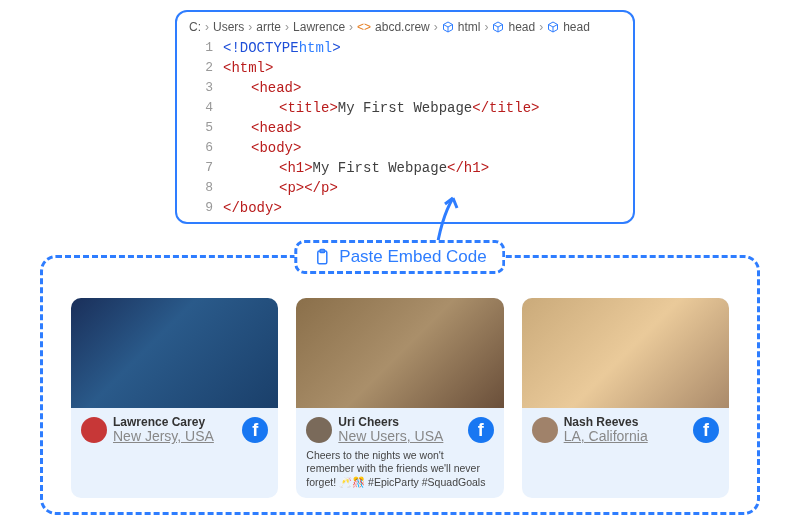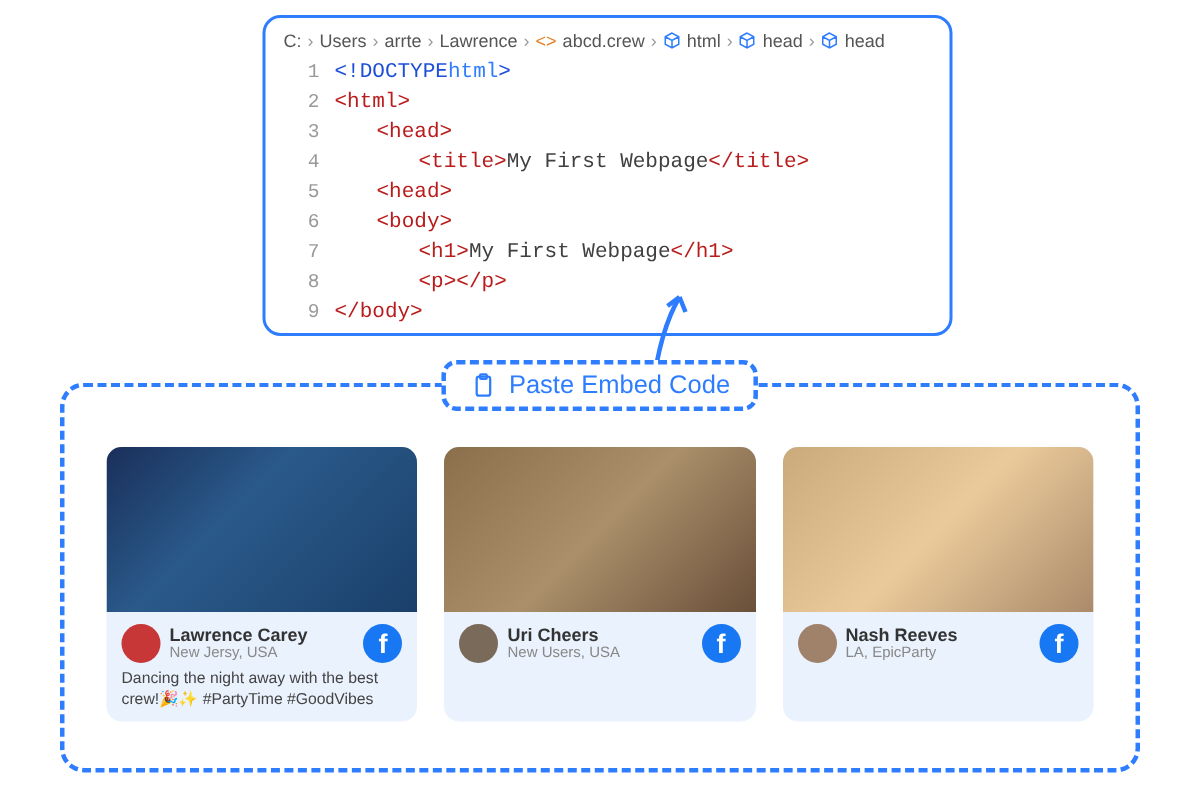--- a/index.html
+++ b/index.html
@@ -25,21 +25,21 @@
 .t2 { background:linear-gradient(135deg,#8a6f4a 0%,#aa8f6a 50%,#6a4f3a 100%); }
 .t3 { background:linear-gradient(135deg,#caaa7a 0%,#eaca9a 50%,#aa8a6a 100%); }
 .cbody { padding:8px 10px; font-size:11px; color:#333; }
 .chead { display:flex; align-items:center; gap:6px; margin-bottom:4px; }
 .avatar { width:26px; height:26px; border-radius:50%; background:#c85; flex-shrink:0; }
 .av1 { background:#c73737; }
 .av2 { background:#7a6a5a; }
 .av3 { background:#a0826a; }
 .uinfo { flex:1; line-height:1.1; }
 .uname { font-weight:700; font-size:12px; }
-.uloc { font-size:10px; color:#888; }
+.uloc { font-size:14px; color:#888;text-decoration:underline; }
 .fb { width:26px; height:26px; background:#1877f2; border-radius:50%; display:flex; align-items:center; justify-content:center; color:#fff; font-weight:900; font-size:18px; font-family:Arial; flex-shrink:0; }
 .post { font-size:10.5px; color:#444; line-height:1.3; }
 .arrow { position:absolute; left:425px; top:190px; width:40px; height:75px; }
 .paste-icon { display:inline-flex; }
 </style>
 </head>
 <body>
 
 <div class="editor">
   <div class="crumbs">
@@ -148,43 +148,43 @@
       <div class="thumb t1"></div>
       <div class="cbody">
         <div class="chead">
           <div class="avatar av1"></div>
           <div class="uinfo">
             <div class="uname">Lawrence Carey</div>
             <div class="uloc">New Jersy, USA</div>
           </div>
           <div class="fb">f</div>
         </div>
-        <div class="post">Dancing the night away with the best crew!🎉✨ #PartyTime #GoodVibes</div>
       </div>
     </div>
     <div class="card">
       <div class="thumb t2"></div>
       <div class="cbody">
         <div class="chead">
           <div class="avatar av2"></div>
           <div class="uinfo">
             <div class="uname">Uri Cheers</div>
             <div class="uloc">New Users, USA</div>
           </div>
           <div class="fb">f</div>
         </div>
+        <div class="post">Cheers to the nights we won't remember with the friends we'll never forget! 🥂🎊 #EpicParty #SquadGoals</div>
       </div>
     </div>
     <div class="card">
       <div class="thumb t3"></div>
       <div class="cbody">
         <div class="chead">
           <div class="avatar av3"></div>
           <div class="uinfo">
             <div class="uname">Nash Reeves</div>
-            <div class="uloc">LA, EpicParty</div>
+            <div class="uloc">LA, California</div>
           </div>
           <div class="fb">f</div>
         </div>
       </div>
     </div>
   </div>
 </div>
 
 </body></html>

